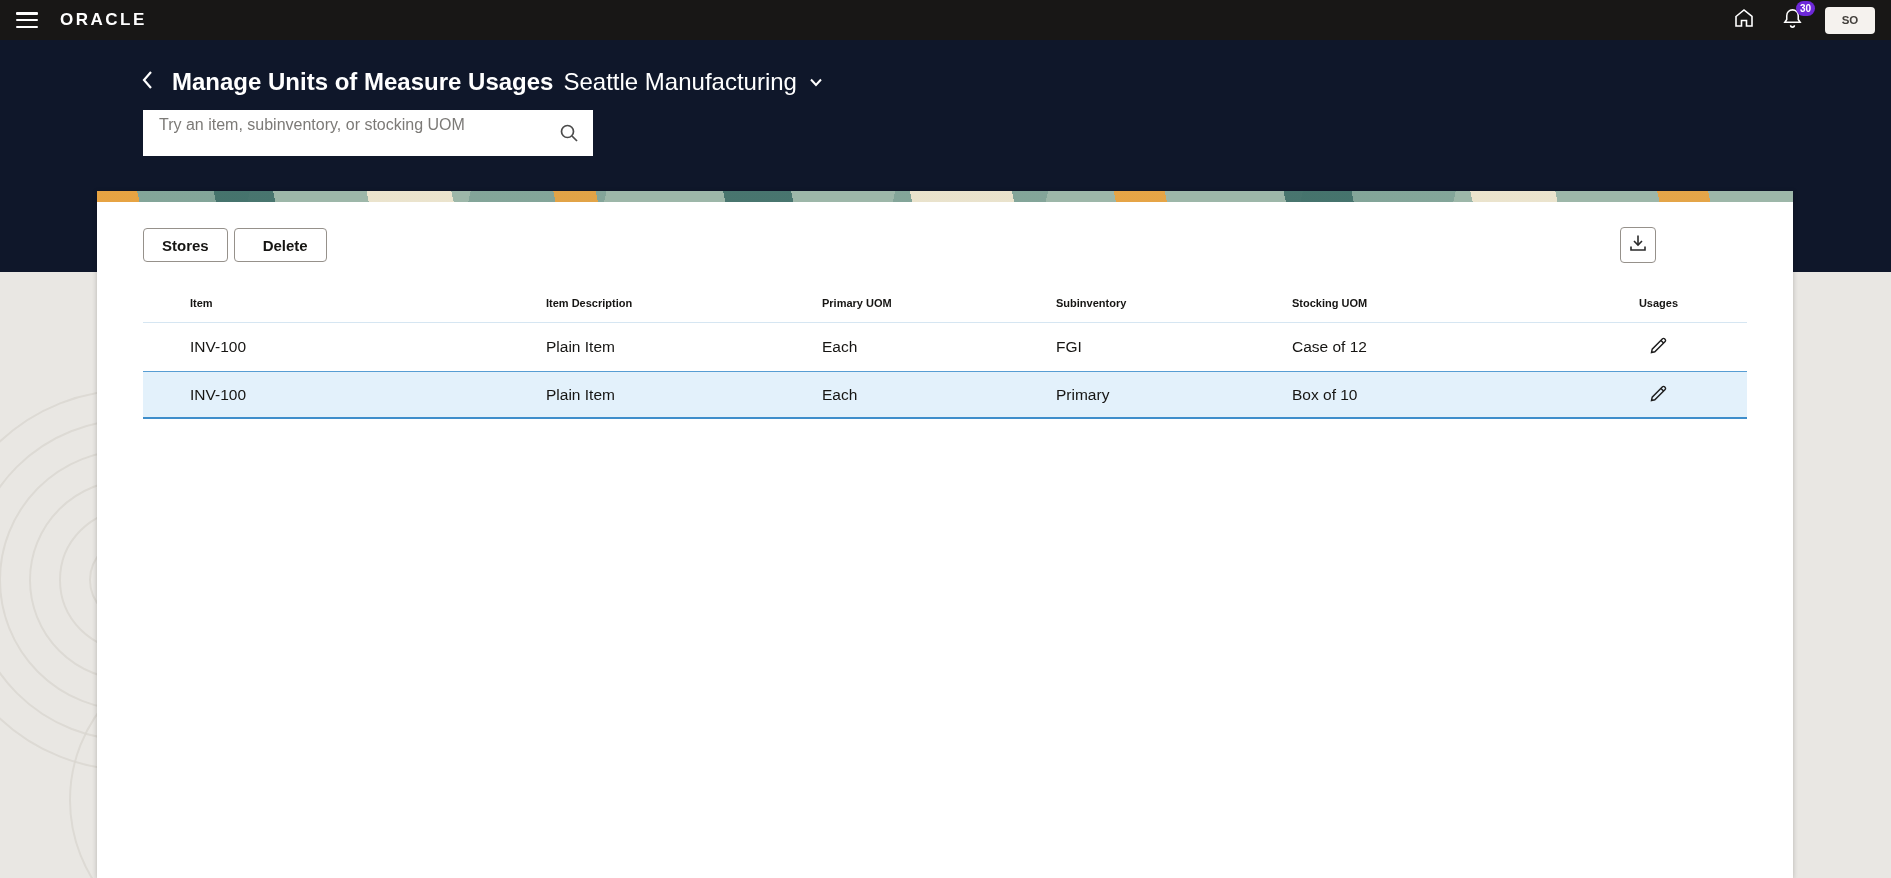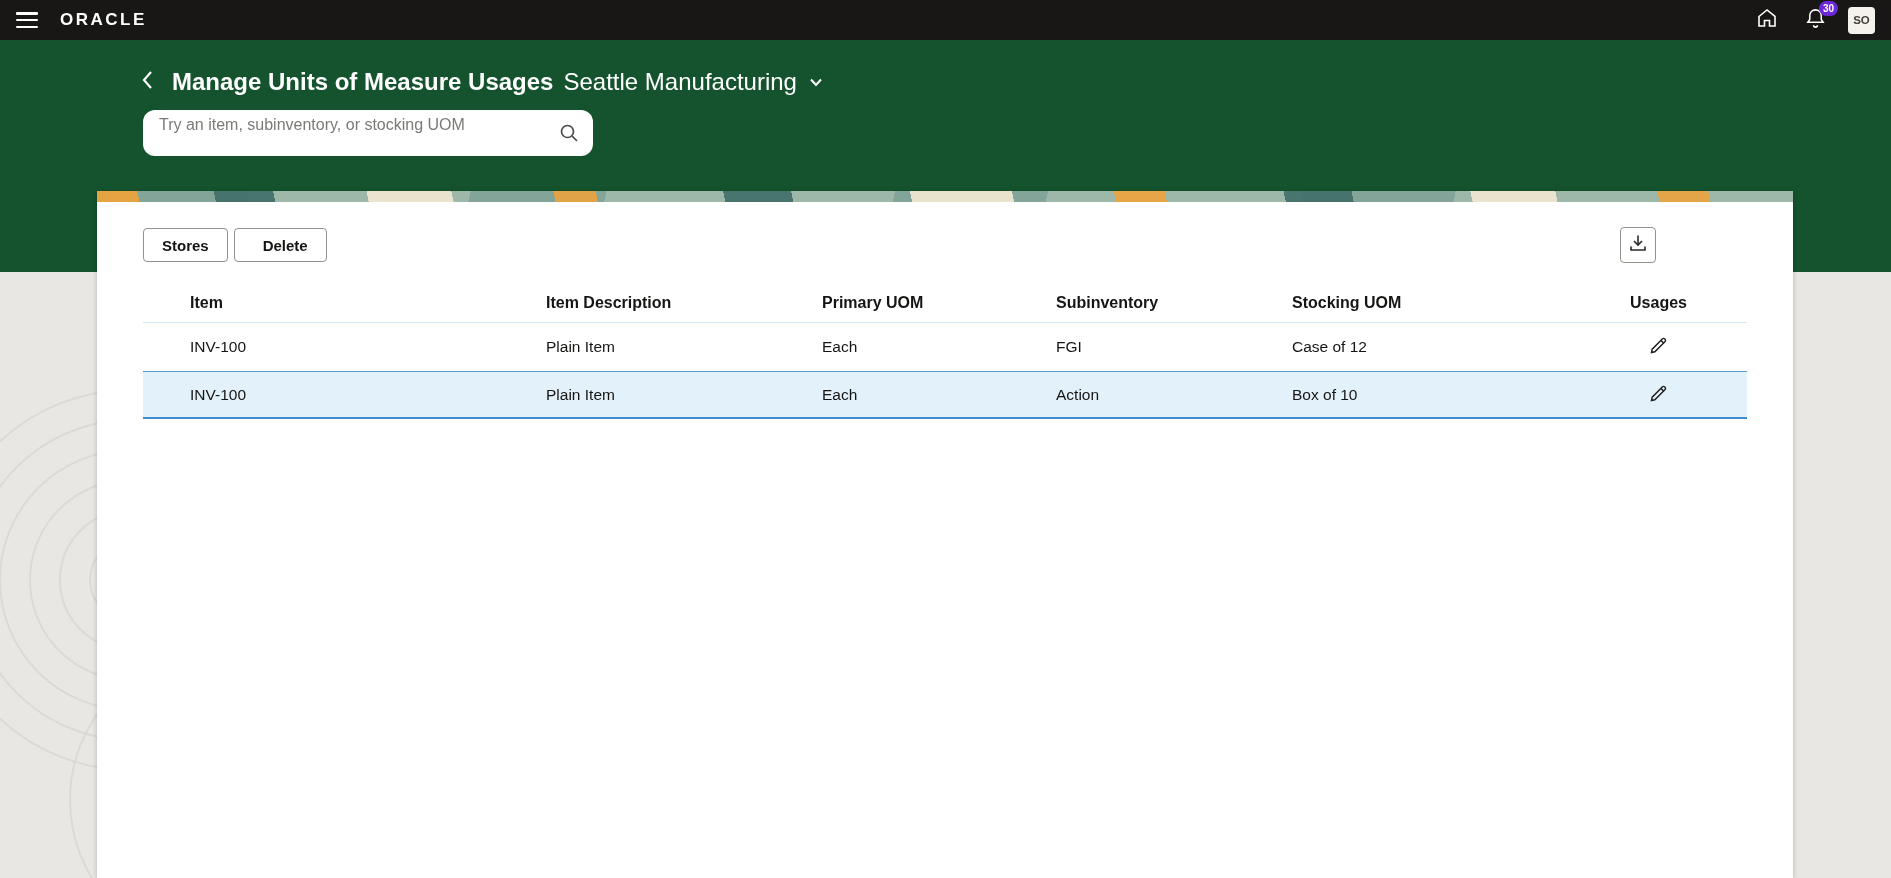--- a/index.html
+++ b/index.html
@@ -21,42 +21,42 @@
   .hamburger span { display:block; height:2.5px; background:#ffffff; border-radius:1px; }
   .brand { color:#ffffff; font-weight:bold; font-size:17px; letter-spacing:2.5px; margin-left:22px; }
   .topbar-right { margin-left:auto; display:flex; align-items:center; gap:18px; }
   .icon-btn { width:30px; height:30px; display:flex; align-items:center; justify-content:center; position:relative; cursor:pointer; }
   .badge {
     position:absolute; top:-4px; right:-8px; min-width:18px; height:15px;
     background:#6d28d9; color:#fff; font-size:10px; font-weight:bold;
     border-radius:8px; display:flex; align-items:center; justify-content:center; padding:0 4px;
   }
   .avatar {
-    width:27px; height:27px; background:#f5f2ee; border-radius:4px;
+    width:50px; height:27px; background:#f5f2ee; border-radius:4px;
     display:flex; align-items:center; justify-content:center;
     font-size:11.5px; font-weight:bold; color:#43403c; cursor:pointer;
   }
 
   
   .page-header {
     position:absolute; top:40px; left:0; right:0; height:232px;
-    background:#14532d; z-index:1;
+    background:#0f172a; z-index:1;
   }
   .header-inner { padding:28px 0 0 134px; }
   .title-row { display:flex; align-items:center; }
   .back-btn { width:28px; height:28px; display:flex; align-items:center; justify-content:center; cursor:pointer; }
   .page-title { color:#ffffff; font-size:24px; font-weight:bold; margin-left:10px; }
   .page-context { color:#ffffff; font-size:24px; font-weight:normal; margin-left:10px; }
   .ctx-chevron { margin-left:10px; cursor:pointer; display:flex; align-items:center; }
 
   .searchbox {
     position:relative; margin:14px 0 0 9px; width:450px; height:46px;
   }
   .searchbox input {
-    width:100%; height:100%; border:none; border-radius:12px;
+    width:100%; height:100%; border:none; border-radius:0;
     padding:0 48px 16px 16px; font-size:16px; color:#161513; outline:none;
     font-family:"Liberation Sans","DejaVu Sans",sans-serif; background:#ffffff;
   }
   .searchbox input::placeholder { color:#7c7a77; }
   .search-icon { position:absolute; right:13px; top:12px; cursor:pointer; }
 
   
   .deco { position:absolute; z-index:0; opacity:.75; }
 
   
@@ -102,21 +102,21 @@
     display:flex; align-items:center; justify-content:center; cursor:pointer;
   }
 
   
   .table { margin-top:20px; width:1604px; }
   .trow, .thead {
     display:grid;
     grid-template-columns:403px 276px 234px 236px 278px 1fr;
     align-items:center;
   }
-  .thead { height:40px; font-weight:bold; font-size:16px; border-bottom:1px solid #d6e6f2; }
+  .thead { height:40px; font-weight:bold; font-size:11px; border-bottom:1px solid #d6e6f2; }
   .trow { height:48px; font-size:15.5px; background:#ffffff; }
   .thead > div:first-child, .trow > div:first-child { padding-left:47px; }
   .col-action { display:flex; justify-content:center; }
   .thead .col-action { justify-content:center; }
   .trow.selected {
     background:#e3f1fb;
     border-top:1px solid #579dd3;
     border-bottom:2px solid #3f8ecb;
   }
   .edit-btn { width:30px; height:30px; display:flex; align-items:center; justify-content:center; cursor:pointer; background:transparent; border:none; }
@@ -245,21 +245,21 @@
           </svg>
         </span>
       </button>
     </div>
   </div>
 
   <div class="trow selected">
     <div>INV-100</div>
     <div>Plain Item</div>
     <div>Each</div>
-    <div>Action</div>
+    <div>Primary</div>
     <div>Box of 10</div>
     <div class="col-action">
       <button class="edit-btn">
         <span>
           <svg width="21" height="21" viewBox="0 0 24 24" fill="none" stroke="#1d1d1d" stroke-width="1.6">
             <path d="M4 20 L4.8 16.2 L16.6 4.4 A1.6 1.6 0 0 1 18.9 4.4 L19.6 5.1 A1.6 1.6 0 0 1 19.6 7.4 L7.8 19.2 Z"></path>
             <line x1="14.8" y1="6.2" x2="17.8" y2="9.2"></line>
           </svg>
         </span>
       </button>

